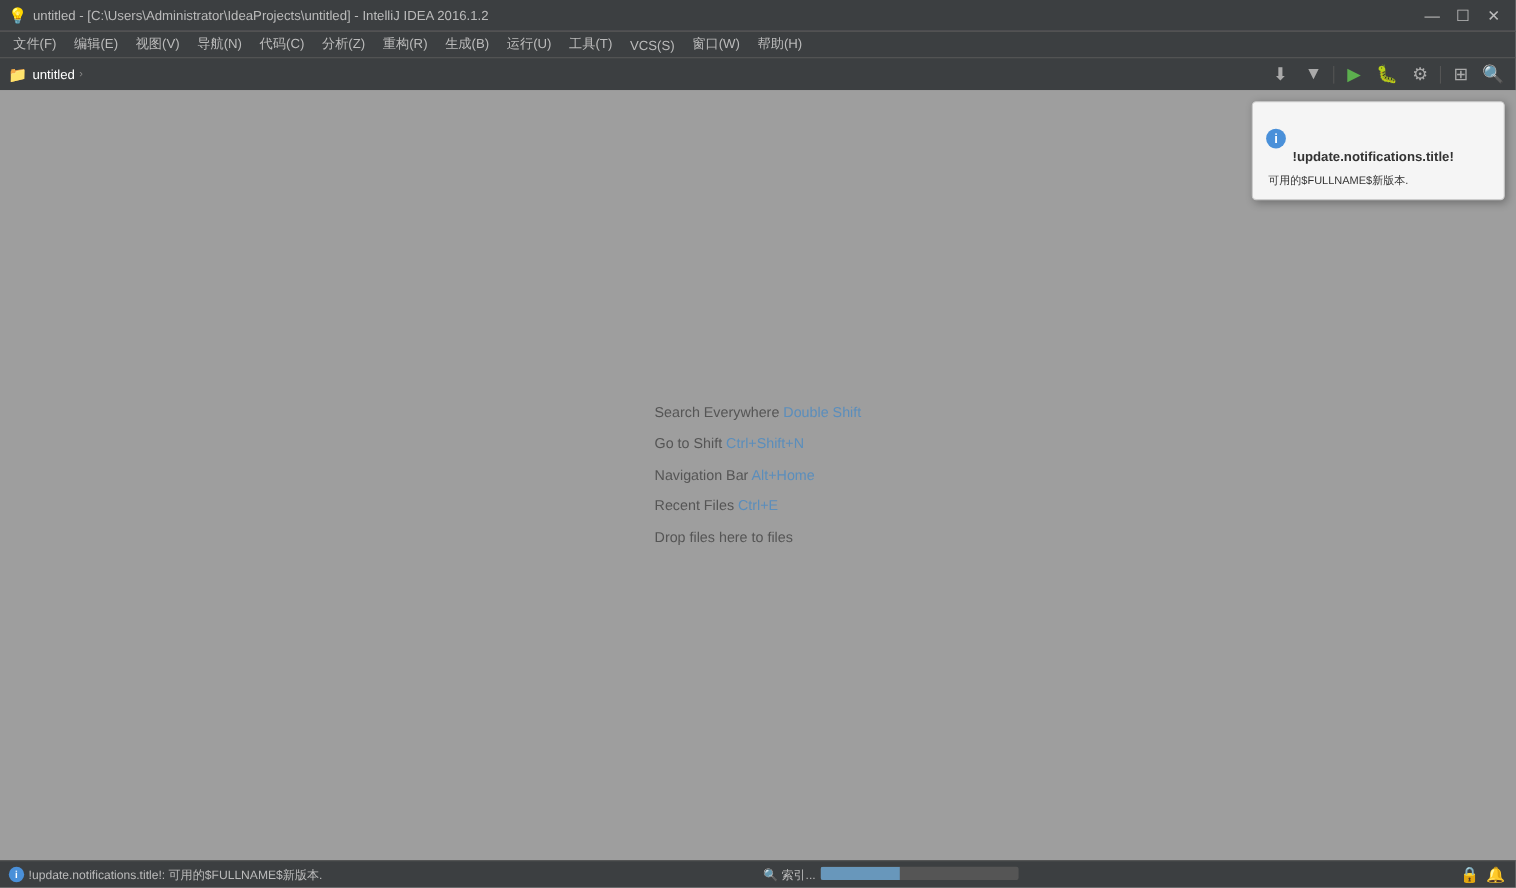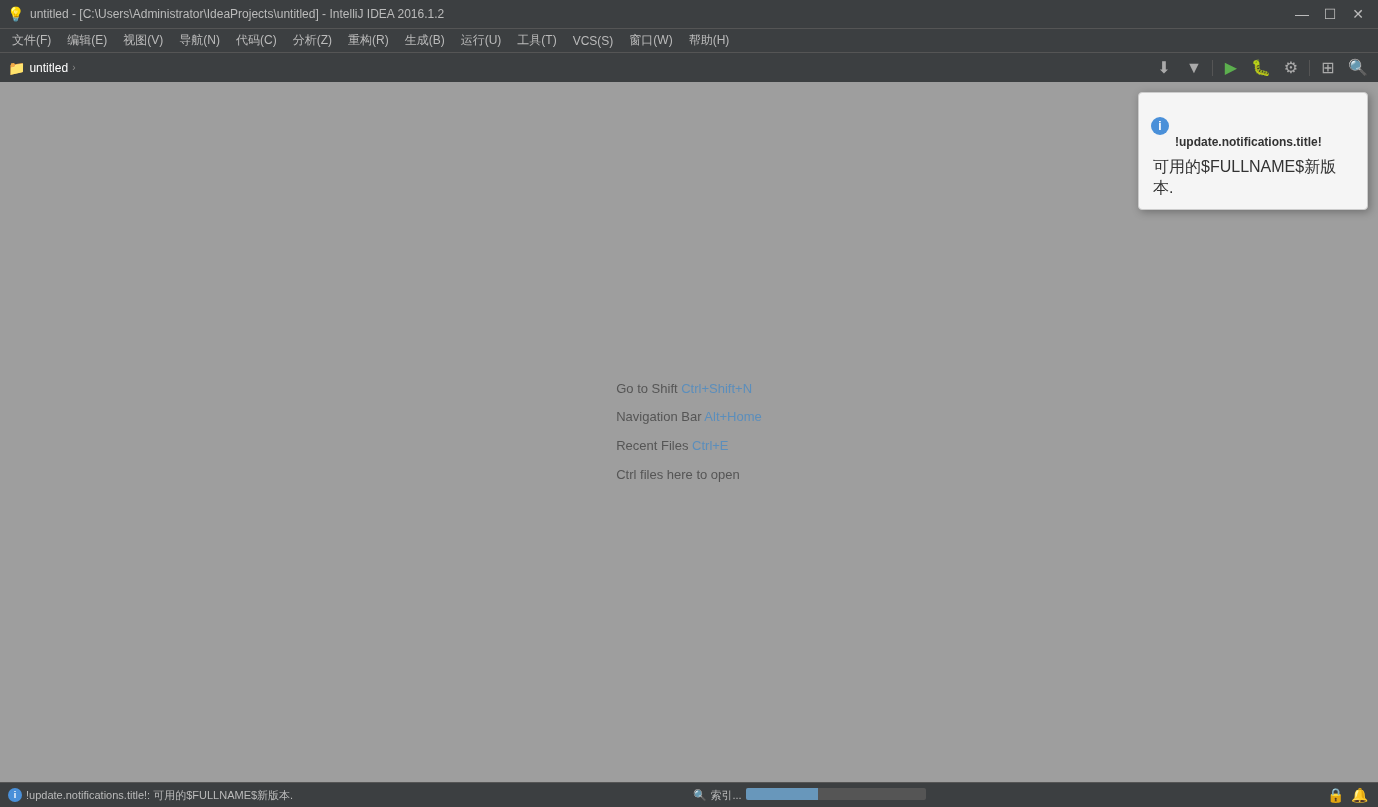--- a/index.html
+++ b/index.html
@@ -171,21 +171,21 @@
       font-weight: bold;
       flex-shrink: 0;
     }
     #notification-popup .notif-title {
       font-size: 12px;
       font-weight: bold;
       color: #333;
       margin-top: 32px;
     }
     #notification-popup .notif-body {
-      font-size: 16px;
+      font-size: 10px;
       color: #333;
       padding-left: 2px;
     }
 
     
     .center-help {
       text-align: left;
       line-height: 2.2;
     }
     .center-help .help-line {
@@ -331,30 +331,33 @@
   <div id="notification-popup">
     <div class="notif-header">
       <div class="notif-icon">i</div>
       <span class="notif-title">!update.notifications.title!</span>
     </div>
     <div class="notif-body">可用的$FULLNAME$新版本.</div>
   </div>
 
   <div class="center-help">
     <div class="help-line">
+      <span class="action-name">Search Everywhere </span><span class="shortcut">Double Shift</span>
+    </div>
+    <div class="help-line">
       <span class="action-name">Go to Shift </span><span class="shortcut">Ctrl+Shift+N</span>
     </div>
     <div class="help-line">
       <span class="action-name">Navigation Bar </span><span class="shortcut">Alt+Home</span>
     </div>
     <div class="help-line">
       <span class="action-name">Recent Files </span><span class="shortcut">Ctrl+E</span>
     </div>
     <div class="help-line">
-      <span class="static-text">Ctrl files here to open</span>
+      <span class="static-text">Drop files here to files</span>
     </div>
   </div>
 
 </div>
 
 <div id="status-bar">
   <div class="status-left">
     <div class="notif-icon-small">i</div>
     <span>!update.notifications.title!: 可用的$FULLNAME$新版本.</span>
   </div>

